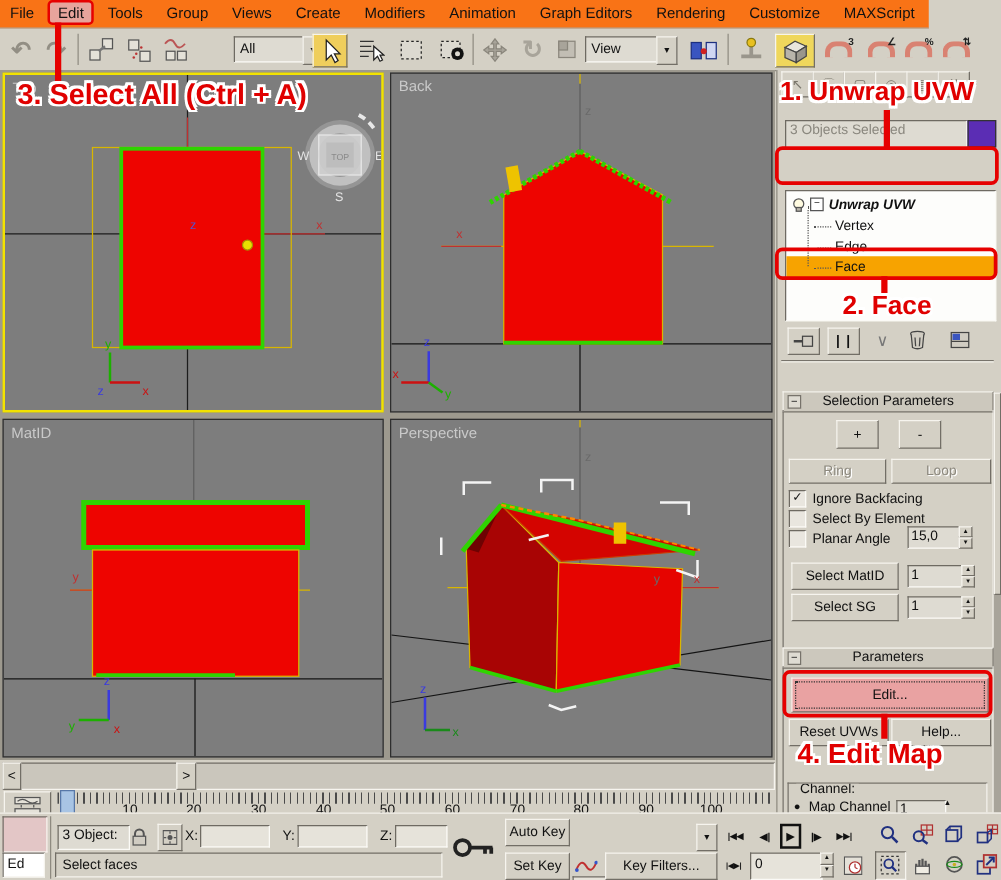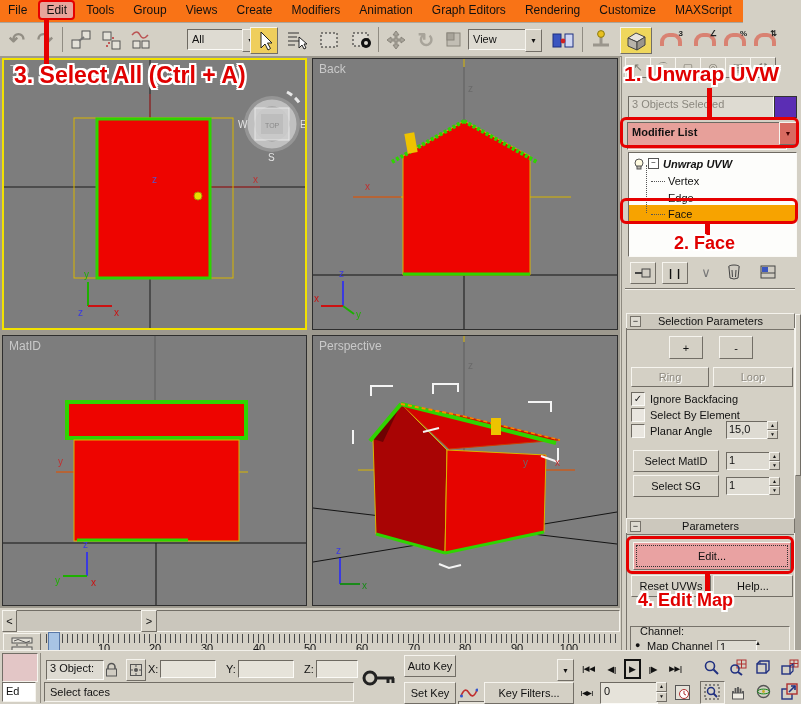--- a/index.html
+++ b/index.html
@@ -318,24 +318,20 @@
     <span class="ptab raised" style="left:3px;">↖</span>
     <span class="ptab raised" style="left:28px;">⌒</span>
     <span class="ptab raised" style="left:53px;">▢</span>
     <span class="ptab raised" style="left:78px;">◎</span>
     <span class="ptab raised" style="left:103px;">▤</span>
     <span class="ptab raised" style="left:128px;">⚒</span>
 
     <div class="abs field" style="left:6px;top:40px;width:138px;height:18px;padding:1px 3px;color:#8a877e;overflow:hidden;white-space:nowrap;">3 Objects Selected</div>
     <div class="abs" style="left:152px;top:40px;width:21px;height:20px;background:#5b2db4;border:1px solid #333;"></div>
 
-    <div class="abs" style="left:5px;top:66px;width:169px;height:22px;">
-      <span class="abs field" style="left:0;top:0;width:150px;height:20px;background:#e7a09a;padding:3px 4px;box-sizing:content-box;font-weight:bold;">Modifier List</span>
-      <span class="abs btn raised" style="left:152px;top:0;width:16px;height:21px;background:#d86a60;color:#400;font-size:7px;">▼</span>
-    </div>
 
     <div class="stack">
       <div class="stackrow" style="top:2px;">
         <svg width="14" height="14" style="margin:0 2px 0 3px;">
             <circle cx="7" cy="6" r="4" fill="#fffbe0" stroke="#555"></circle>
             <rect x="5" y="9" width="4" height="3" fill="#b8b4aa" stroke="#555"></rect>
           </svg>
         <span style="width:9px;height:9px;border:1px solid #555;font-size:8px;line-height:8px;text-align:center;margin-right:4px;background:#fff;">−</span>
         <span style="font-weight:bold;font-style:italic;">Unwrap UVW</span>
       </div>
@@ -611,19 +607,19 @@
 
   <div class="redline" style="left:44px;top:18px;height:60px;"></div>
   <div class="anno" style="left:14px;top:62px;font-size:23px;">3. Select All (Ctrl + A)</div>
 
   <div class="anno" style="left:624px;top:62px;font-size:21px;">1. Unwrap UVW</div>
   <div class="redline" style="left:707px;top:88px;height:32px;"></div>
   <div class="redbox" style="left:620px;top:117px;width:173px;height:25px;"></div>
 
   <div class="redbox" style="left:620px;top:198px;width:172px;height:20px;"></div>
   <div class="redline" style="left:705px;top:221px;height:14px;"></div>
-  <div class="anno" style="left:674px;top:233px;font-size:18px;">2. Face</div>
+  <div class="anno" style="left:674px;top:233px;font-size:21px;">2. Face</div>
 
   <div class="redbox" style="left:626px;top:536px;width:162px;height:32px;"></div>
   <div class="redline" style="left:705px;top:571px;height:20px;"></div>
-  <div class="anno" style="left:638px;top:590px;font-size:18px;">4. Edit Map</div>
+  <div class="anno" style="left:638px;top:590px;font-size:22px;">4. Edit Map</div>
 
 </div>
 
 </body></html>

